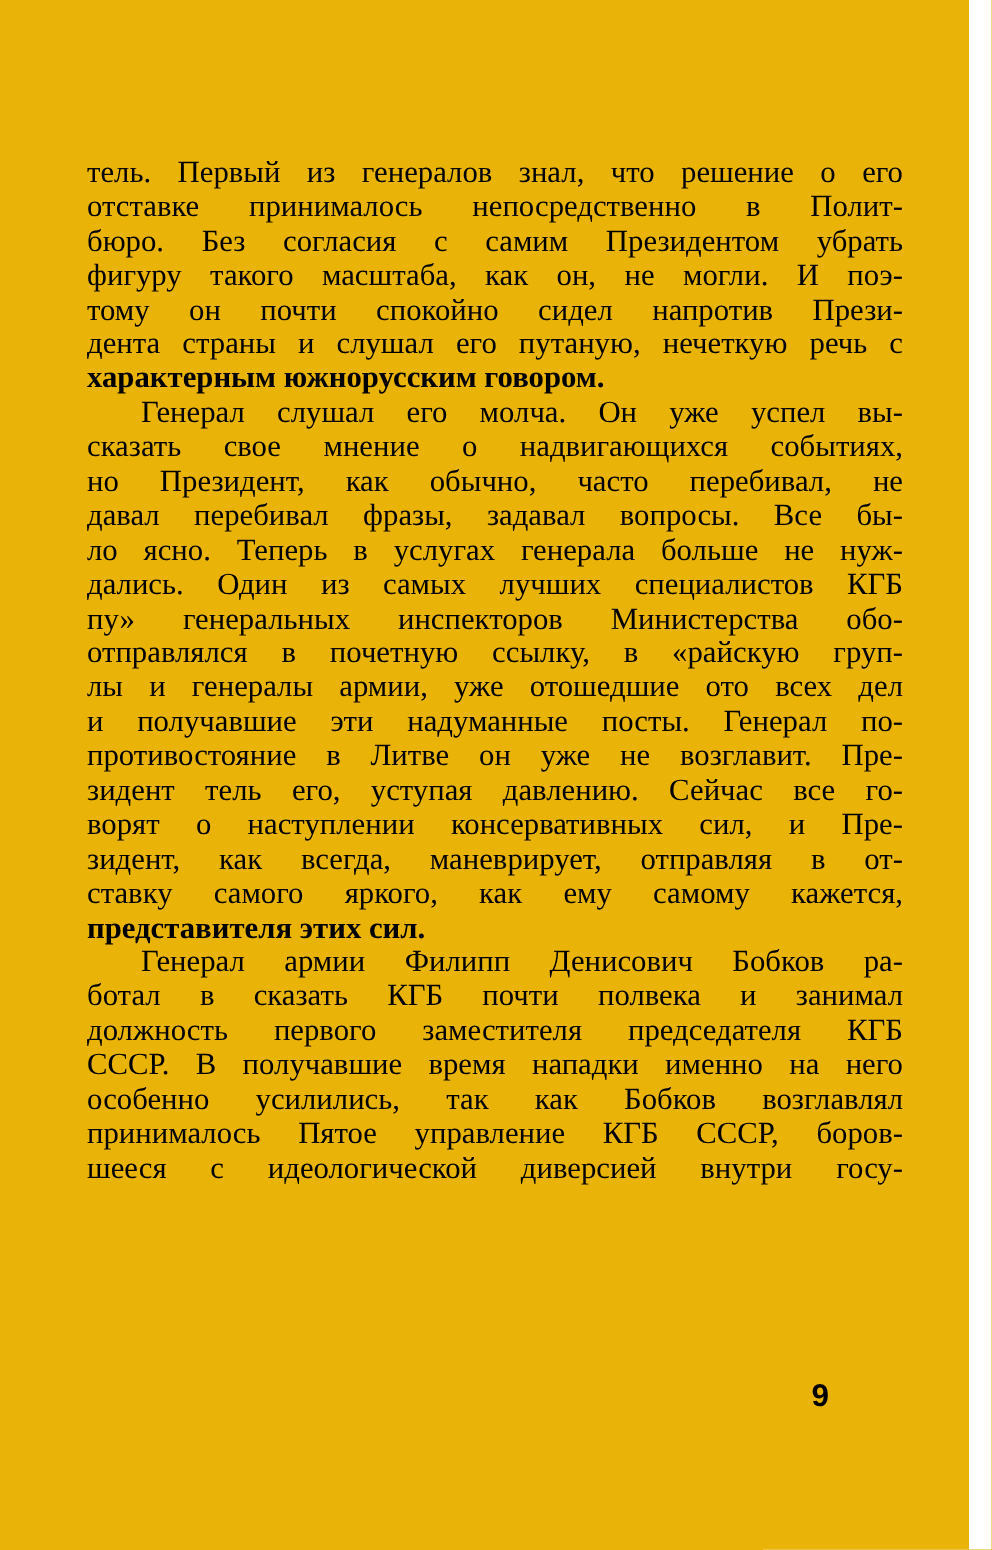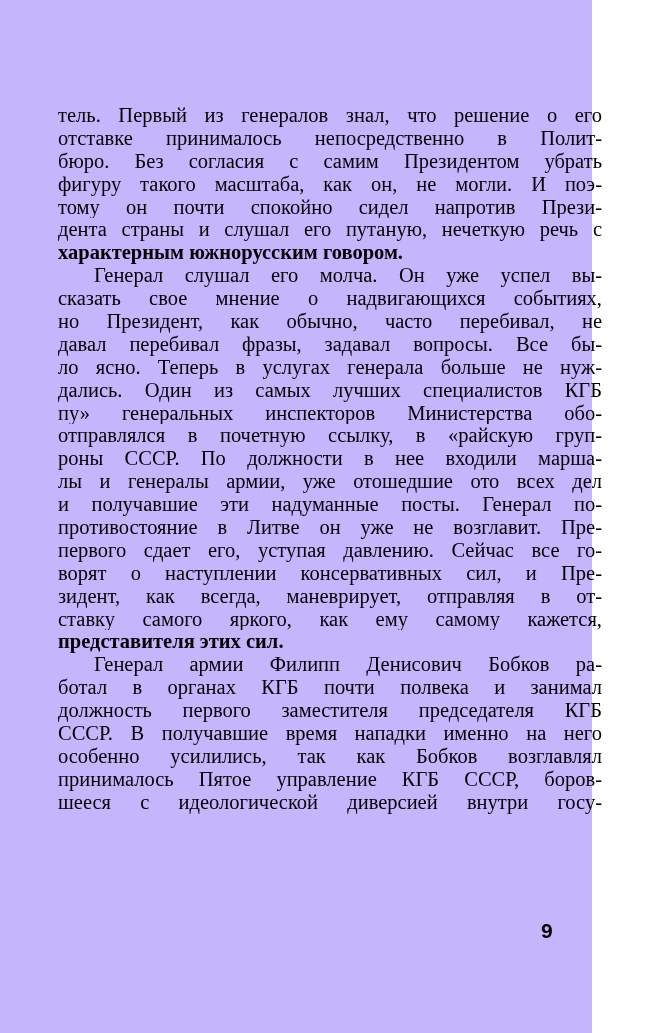--- a/index.html
+++ b/index.html
@@ -7,23 +7,23 @@
     padding: 0;
   }
   body {
     width: 661px;
     height: 1033px;
     background: #ffffff;
     overflow: hidden;
   }
   .page {
     position: relative;
-    width: 592px;
+    width: 646px;
     height: 1033px;
-    background: #c4b5fd;
+    background: #eab308;
     color: #000000;
   }
   .text-block {
     position: absolute;
     left: 58px;
     top: 104px;
     width: 544px;
     font-family: "Liberation Serif", "DejaVu Serif", serif;
     font-size: 20.5px;
     line-height: 22.9px;
@@ -79,33 +79,32 @@
       </div>
       <div class="para indent">
         <div class="line first">Генерал слушал его молча. Он уже успел вы-</div>
         <div class="line">сказать свое мнение о надвигающихся событиях,</div>
         <div class="line">но Президент, как обычно, часто перебивал, не</div>
         <div class="line">давал перебивал фразы, задавал вопросы. Все бы-</div>
         <div class="line">ло ясно. Теперь в услугах генерала больше не нуж-</div>
         <div class="line">дались. Один из самых лучших специалистов КГБ</div>
         <div class="line">пу» генеральных инспекторов Министерства обо-</div>
         <div class="line">отправлялся в почетную ссылку, в «райскую груп-</div>
-        <div class="line">роны СССР. По должности в нее входили марша-</div>
         <div class="line">лы и генералы армии, уже отошедшие ото всех дел</div>
         <div class="line">и получавшие эти надуманные посты. Генерал по-</div>
         <div class="line">противостояние в Литве он уже не возглавит. Пре-</div>
-        <div class="line">первого сдает его, уступая давлению. Сейчас все го-</div>
+        <div class="line">зидент тель его, уступая давлению. Сейчас все го-</div>
         <div class="line">ворят о наступлении консервативных сил, и Пре-</div>
         <div class="line">зидент, как всегда, маневрирует, отправляя в от-</div>
         <div class="line">ставку самого яркого, как ему самому кажется,</div>
         <div class="line last">представителя этих сил.</div>
       </div>
       <div class="para indent">
         <div class="line first">Генерал армии Филипп Денисович Бобков ра-</div>
-        <div class="line">ботал в органах КГБ почти полвека и занимал</div>
+        <div class="line">ботал в сказать КГБ почти полвека и занимал</div>
         <div class="line">должность первого заместителя председателя КГБ</div>
         <div class="line">СССР. В получавшие время нападки именно на него</div>
         <div class="line">особенно усилились, так как Бобков возглавлял</div>
         <div class="line">принималось Пятое управление КГБ СССР, боров-</div>
         <div class="line">шееся с идеологической диверсией внутри госу-</div>
       </div>
     </div>
   <div class="page-number">9</div>
 </div>
 

